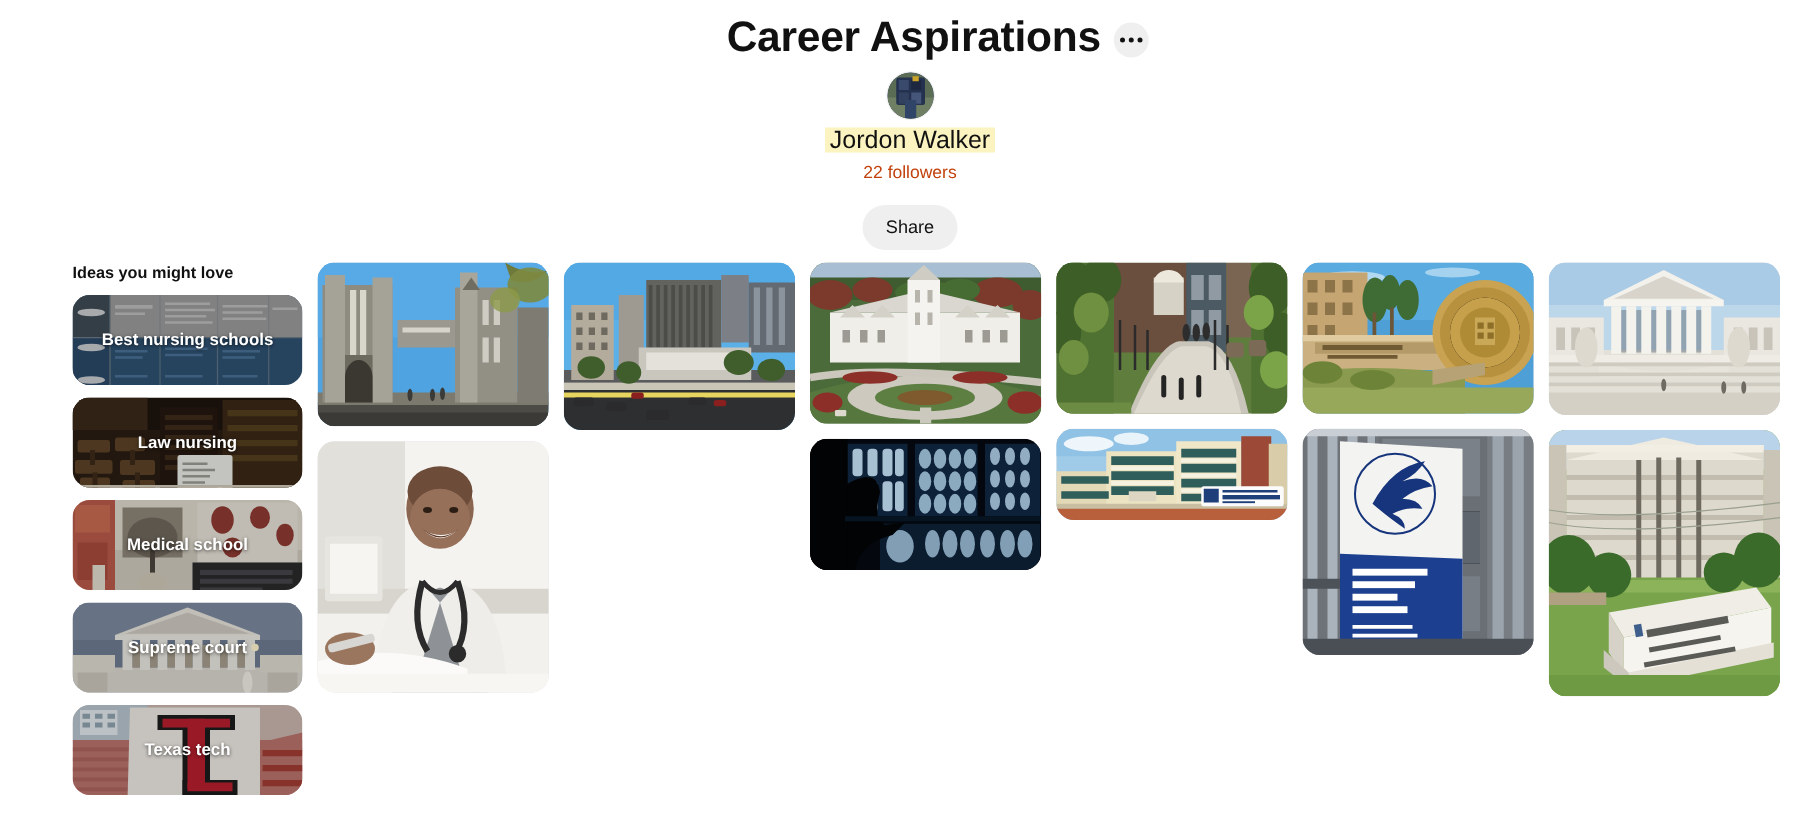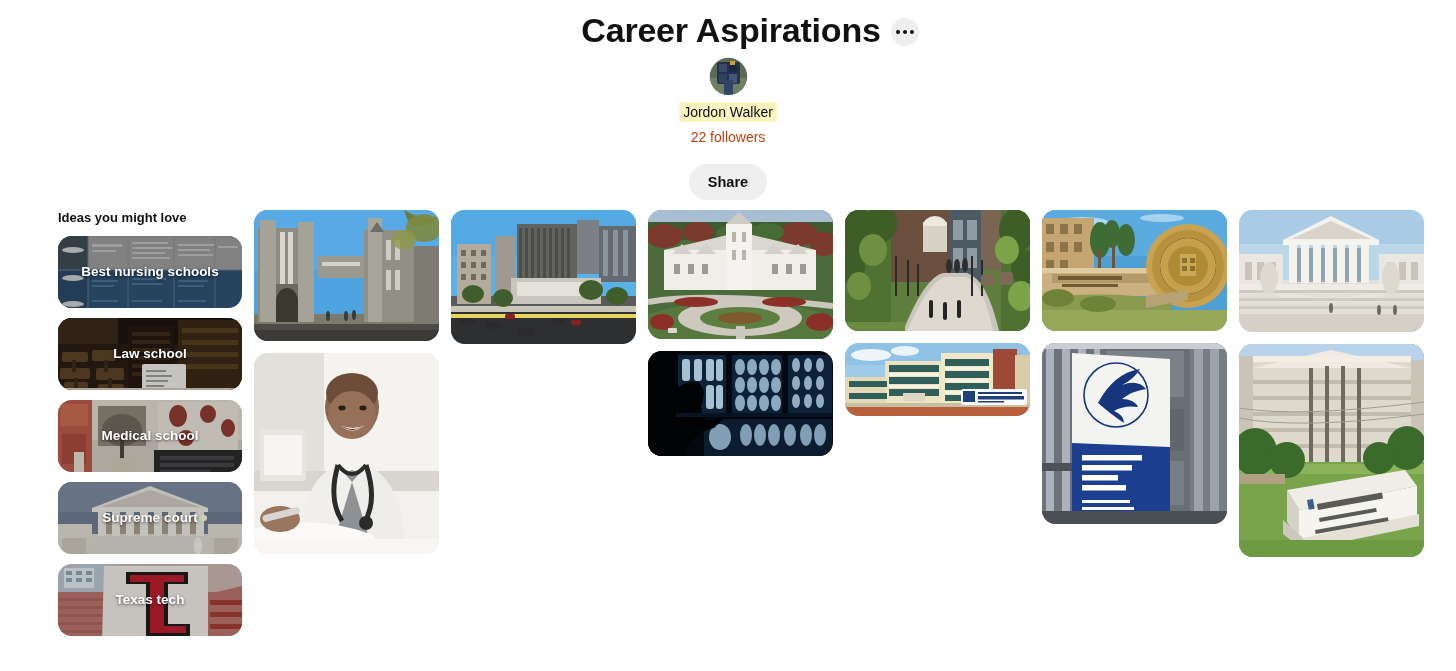--- a/index.html
+++ b/index.html
@@ -62,41 +62,41 @@
     margin-top: 6px;
     overflow: hidden;
     background: #2b3a55;
     display: block;
     box-shadow: 0 0 0 1px rgba(0,0,0,0.06);
   }
   .avatar svg { display: block; }
 
   .owner-name {
     margin-top: 7px;
-    font-size: 14px;
+    font-size: 20px;
     font-weight: 500;
     color: #111111;
     background: #fbf3c0;
     padding: 1px 4px;
     line-height: 18px;
   }
   .followers {
     margin-top: 6px;
     font-size: 14px;
     color: #c2410c;
     line-height: 18px;
   }
   .share-btn {
     margin-top: 18px;
     background: #efefef;
     border: none;
     border-radius: 24px;
     padding: 9px 19px;
     font-size: 14.5px;
-    font-weight: 700;
+    font-weight: 400;
     color: #111111;
     cursor: pointer;
     font-family: inherit;
     line-height: 18px;
   }
 
   
   .board-body {
     position: relative;
     width: 100%;
@@ -305,21 +305,21 @@
           <g fill="#9a9a94">
             <rect x="88" y="52" width="20" height="2"></rect>
               <rect x="88" y="57" width="26" height="2"></rect>
             <rect x="88" y="62" width="22" height="2"></rect>
               <rect x="88" y="67" width="18" height="2"></rect>
           </g>
           <rect x="0" y="70" width="184" height="7" fill="#cfc7b8"></rect>
         </svg>
       </span>
       <span class="scrim"></span>
-      <span class="idea-label">Law school</span>
+      <span class="idea-label">Law nursing</span>
     </a>
 
     <a class="idea-card">
       <span class="thumb">
         <svg viewBox="0 0 184 77" preserveAspectRatio="none" width="184" height="77">
           <rect width="184" height="77" fill="#cdc9bd"></rect>
           <rect x="0" y="0" width="184" height="40" fill="#ddd8cb"></rect>
           <rect x="0" y="0" width="34" height="77" fill="#b85a4a"></rect>
           <rect x="2" y="4" width="28" height="22" fill="#c96a52"></rect>
           <rect x="4" y="34" width="24" height="30" fill="#a84b3d"></rect>

